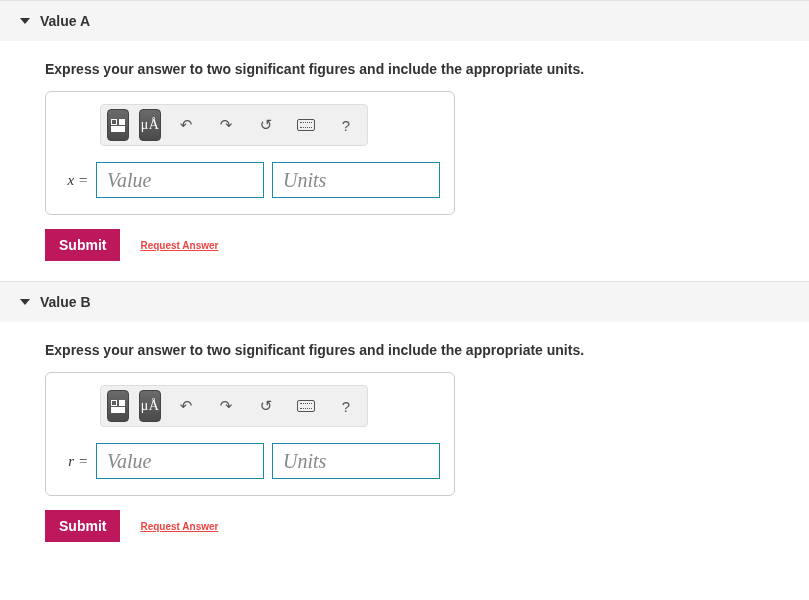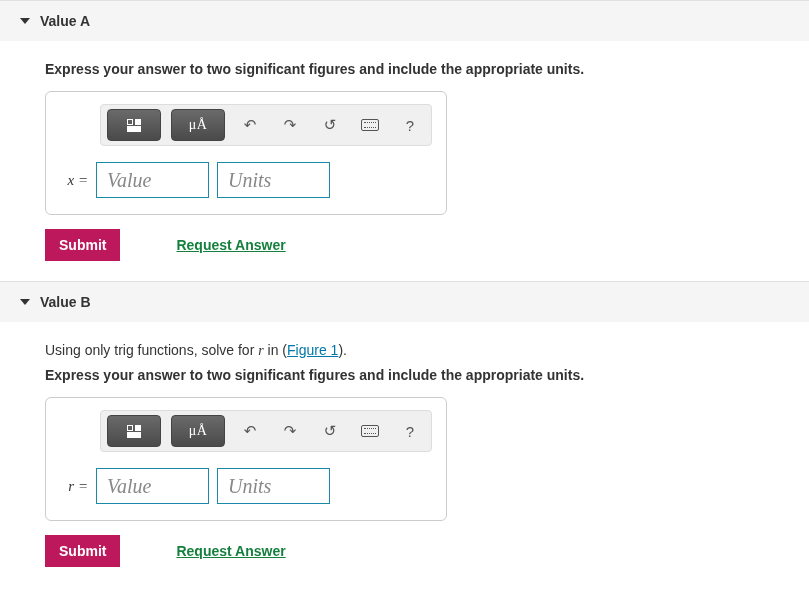--- a/index.html
+++ b/index.html
@@ -8,35 +8,35 @@
 .part-header .triangle { width: 0; height: 0; border-left: 5px solid transparent; border-right: 5px solid transparent; border-top: 6px solid #333; }
 .part-header .title { font-weight: bold; font-size: 14px; }
 .part-body { padding: 20px 20px 20px 45px; }
 .instruction { margin-bottom: 8px; font-size: 14px; }
 .hint { font-weight: bold; margin-bottom: 14px; font-size: 14px; }
 .figlink { color: #0077aa; text-decoration: underline; }
 .mathvar { font-family: 'Times New Roman', serif; font-style: italic; }
 .answer-box { border: 1px solid #ccc; border-radius: 6px; padding: 12px 14px 16px 14px; display: inline-block; min-width: 350px; }
 .toolbar { background: #f0f0f0; border: 1px solid #ddd; border-radius: 4px; padding: 4px 6px; display: inline-flex; align-items: center; gap: 10px; margin-left: 40px; margin-bottom: 16px; }
 .tool-btn { width: 30px; height: 30px; border-radius: 4px; display: flex; align-items: center; justify-content: center; cursor: pointer; font-size: 15px; color: #555; }
-.tool-btn.dark { background: linear-gradient(#6a6a6a,#4a4a4a); color: #fff; border: 1px solid #444; width: 54px; height: 32px; }
+.tool-btn.dark { background: linear-gradient(#6a6a6a,#4a4a4a); color: #fff; border: 1px solid #444; width: 22px; height: 32px; }
 .tool-btn.dark .frac { display:flex; flex-direction:column; align-items:center; font-size:8px; line-height:1; }
 .tool-btn.dark .frac .top { display:flex; gap:2px; margin-bottom:1px; }
 .tool-btn.dark .frac .box { width:6px; height:6px; border:1px solid #fff; }
 .tool-btn.dark .frac .box.filled { background:#fff; }
 .tool-btn.dark.ua { font-family: 'Times New Roman', serif; font-size:14px; letter-spacing:0.5px; }
 .kbd-icon { width:18px; height:12px; border:1.5px solid #555; border-radius:2px; position:relative; }
 .kbd-icon::before { content:''; position:absolute; inset:2px; border-top:1px dotted #555; border-bottom:1px dotted #555; }
 .input-row { display:flex; align-items:center; gap:8px; }
 .eq-label { font-family: 'Times New Roman', serif; font-style: italic; font-size: 15px; min-width: 28px; text-align:right; }
-.val-input { width: 113px; height: 36px; border: 1.5px solid #1a8aa8; font-family: 'Times New Roman', serif; font-style: italic; font-size: 20px; padding: 0 10px; color: #777; background:#fff; }
+.val-input { width: 168px; height: 36px; border: 1.5px solid #1a8aa8; font-family: 'Times New Roman', serif; font-style: italic; font-size: 20px; padding: 0 10px; color: #777; background:#fff; }
 .val-input::placeholder { color:#888; font-style:italic; }
 .actions { margin-top: 14px; display:flex; align-items:center; gap: 20px; }
 .submit-btn { background: #be185d; color:#fff; border:none; padding: 8px 14px; font-size:14px; font-weight:bold; cursor:pointer; }
-.request-link { color:#15803d; text-decoration: underline; font-weight:bold; font-size:14px; cursor:pointer;margin-left:36px; }
+.request-link { color:#ef4444; text-decoration: underline; font-weight:bold; font-size:10px; cursor:pointer; }
 </style>
 </head>
 <body>
 
 <div class="part-header">
   <div class="triangle"></div>
   <div class="title">Value A</div>
 </div>
 <div class="part-body">
   <p class="hint">Express your answer to two significant figures and include the appropriate units.</p>
@@ -72,23 +72,20 @@
     <button class="submit-btn">Submit</button>
     <a class="request-link">Request Answer</a>
   </div>
 </div>
 
 <div class="part-header">
   <div class="triangle"></div>
   <div class="title">Value B</div>
 </div>
 <div class="part-body">
-  <p class="instruction">
-    <span>Using only trig functions, solve for </span><span class="mathvar">r</span><span> in (</span><a class="figlink" href="#">Figure 1</a><span>).</span>
-  </p>
   <p class="hint">Express your answer to two significant figures and include the appropriate units.</p>
 
   <div class="answer-box">
     <div class="toolbar">
       <div class="tool-btn dark">
         <div class="frac">
             <div class="top">
               <div class="box"></div>
               <div class="box filled"></div>
             </div>

